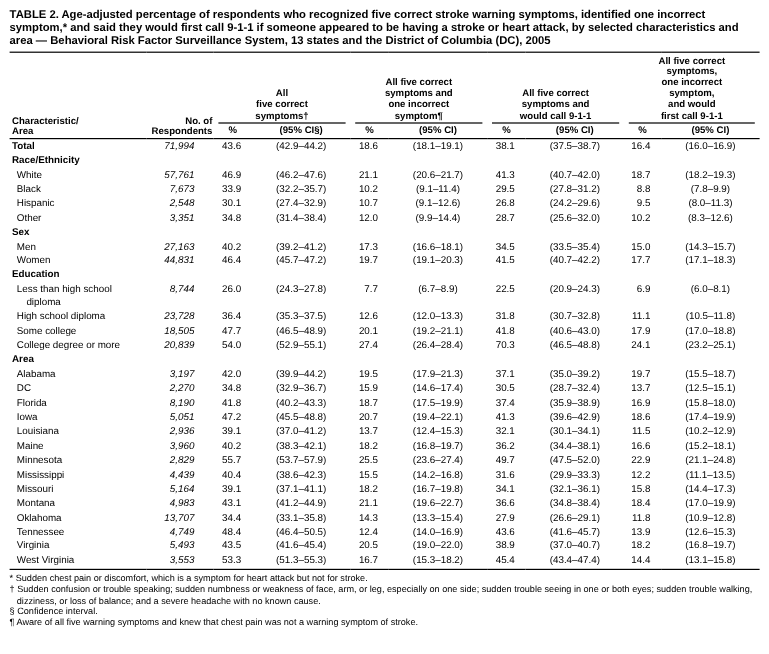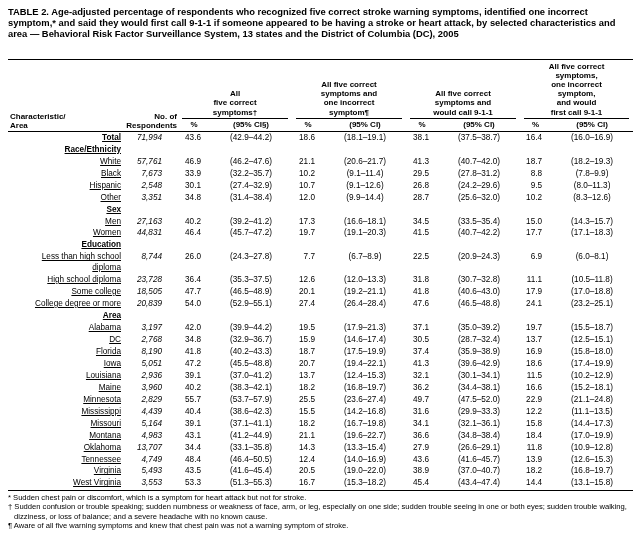--- a/index.html
+++ b/index.html
@@ -4,21 +4,21 @@
 <style>
   * { margin:0; padding:0; box-sizing:border-box; }
   html, body { background:#ffffff; }
   body {
     width:641px; height:545px; overflow:hidden;
     font-family:"Liberation Sans", sans-serif;
     color:#000; padding:6px 8px 0 8px;
   }
   .title {
     font-size:9.4px; font-weight:bold; line-height:11.2px;
-    margin-bottom:19px; width:625px;
+    margin-bottom:3px; width:625px;
   }
   table {
     width:625px; table-layout:fixed; border-collapse:collapse;
     border-top:1.5px solid #000;
   }
   thead th {
     font-size:8px; font-weight:bold; line-height:9.2px;
     vertical-align:bottom; padding:2px 1px 1px 1px;
   }
   .h-char { text-align:left; white-space:pre-line; padding-left:2px;
@@ -31,21 +31,21 @@
     border-bottom:1px solid #000; padding-bottom:1px; margin:0 4px;
   }
   tr.sub th { border-bottom:1px solid #000; padding:1px 1px 2px 1px; }
   .h-pct { text-align:center; }
   .h-ci  { text-align:center; }
   tbody td {
     font-size:8.2px; line-height:10.6px; padding:0.7px 1px;
     vertical-align:top;
   }
   tbody tr:last-child td { border-bottom:1px solid #000; }
-  td.lbl  { text-align:right;text-decoration:underline; }
+  td.lbl  { text-align:left; }
   .ind0   { padding-left:2px; }
   .ind1   { padding-left:14px; text-indent:-8px; }
   .bold   { font-weight:bold; }
   td.num  { text-align:right; padding-right:16px;font-style:italic; }
   td.pct  { text-align:right; padding-right:9px; }
   td.ci   { text-align:center; }
   .footnotes { margin-top:2px; width:625px; }
   .fn {
     font-size:7.6px; line-height:9.4px;
     padding-left:6px; text-indent:-6px;
@@ -245,21 +245,21 @@
           <td class="pct">17.9</td>
           <td class="ci">(17.0–18.8)</td>
         </tr>
         <tr>
           <td class="lbl ind1">College degree or more</td>
           <td class="num">20,839</td>
           <td class="pct">54.0</td>
           <td class="ci">(52.9–55.1)</td>
           <td class="pct">27.4</td>
           <td class="ci">(26.4–28.4)</td>
-          <td class="pct">47.6</td>
+          <td class="pct">70.3</td>
           <td class="ci">(46.5–48.8)</td>
           <td class="pct">24.1</td>
           <td class="ci">(23.2–25.1)</td>
         </tr>
         <tr>
           <td class="lbl ind0 bold">Area</td>
           <td colspan="9"></td>
         </tr>
         <tr>
           <td class="lbl ind1">Alabama</td>
@@ -268,21 +268,21 @@
           <td class="ci">(39.9–44.2)</td>
           <td class="pct">19.5</td>
           <td class="ci">(17.9–21.3)</td>
           <td class="pct">37.1</td>
           <td class="ci">(35.0–39.2)</td>
           <td class="pct">19.7</td>
           <td class="ci">(15.5–18.7)</td>
         </tr>
         <tr>
           <td class="lbl ind1">DC</td>
-          <td class="num">2,768</td>
+          <td class="num">2,270</td>
           <td class="pct">34.8</td>
           <td class="ci">(32.9–36.7)</td>
           <td class="pct">15.9</td>
           <td class="ci">(14.6–17.4)</td>
           <td class="pct">30.5</td>
           <td class="ci">(28.7–32.4)</td>
           <td class="pct">13.7</td>
           <td class="ci">(12.5–15.1)</td>
         </tr>
         <tr>
@@ -428,15 +428,16 @@
           <td class="ci">(43.4–47.4)</td>
           <td class="pct">14.4</td>
           <td class="ci">(13.1–15.8)</td>
         </tr>
       </tbody>
   </table>
 
   <div class="footnotes">
       <div class="fn">* Sudden chest pain or discomfort, which is a symptom for heart attack but not for stroke.</div>
       <div class="fn">† Sudden confusion or trouble speaking; sudden numbness or weakness of face, arm, or leg, especially on one side; sudden trouble seeing in one or both eyes; sudden trouble walking, dizziness, or loss of balance; and a severe headache with no known cause.</div>
+      <div class="fn">§ Confidence interval.</div>
       <div class="fn">¶ Aware of all five warning symptoms and knew that chest pain was not a warning symptom of stroke.</div>
     </div>
 </div>
 
 </body></html>

